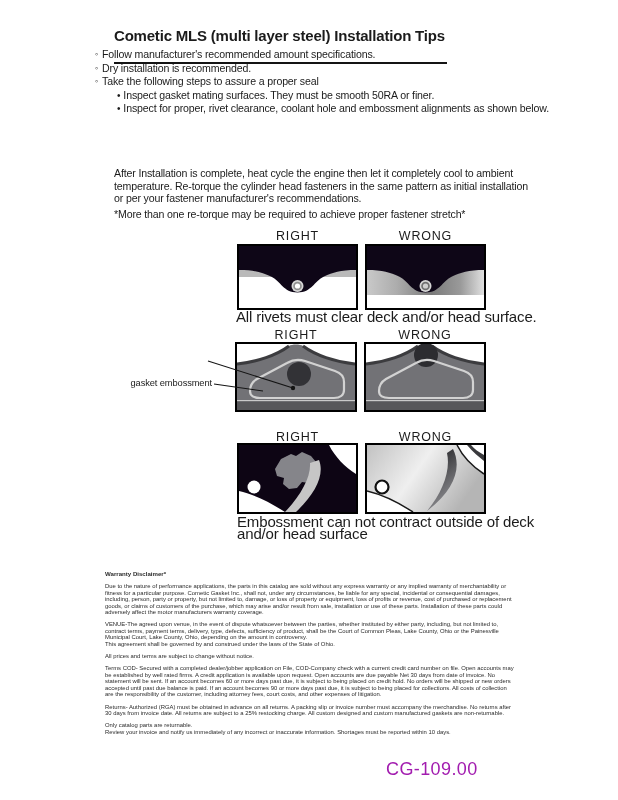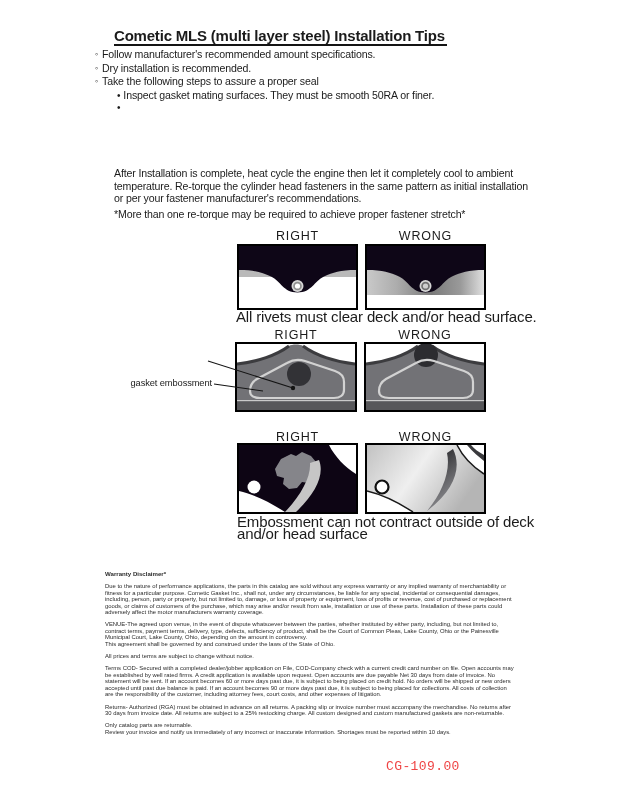--- a/index.html
+++ b/index.html
@@ -5,21 +5,21 @@
   html,body { margin:0; padding:0; background:#ffffff; }
   .page {
     position:relative; width:618px; height:800px; background:#ffffff;
     font-family:"Liberation Sans", sans-serif; color:#1b1b1b; overflow:hidden;
   }
   .abs { position:absolute; }
   .pre { white-space:pre-line; }
 
   .title {
     left:114px; top:27px; font-size:15px; font-weight:bold; letter-spacing:-0.2px;
-    border-bottom:2px solid #141414; padding-bottom:0; padding-right:2px;
+    border-bottom:2px solid #141414; padding-bottom:18px; padding-right:2px;
   }
 
   .bullets { left:95px; top:48px; font-size:10.6px; letter-spacing:-0.15px; }
   .brow { height:13.6px; white-space:nowrap; display:flex; align-items:baseline; }
   .brow.l2 { margin-left:22px; }
   .marker1 { font-size:9px; margin-right:4px; position:relative; top:-1px; }
   .marker2 { font-size:10px; margin-right:3px; }
 
   .diesel-heading { left:114px; top:119px; font-size:12.6px; font-weight:bold; letter-spacing:-0.1px; }
   .para { left:114px; width:462px; font-size:10.6px; line-height:12.6px; letter-spacing:-0.15px; }
@@ -31,21 +31,21 @@
   .panel { border:2px solid #000; background:#fff; box-sizing:border-box; }
   .panel svg { display:block; }
   .caption { font-size:15px; letter-spacing:-0.15px; line-height:12px; }
 
   .side-label { font-size:9.3px; line-height:10px; text-align:right; letter-spacing:-0.1px; }
 
   .legal { left:105px; top:571px; width:420px; font-size:5.9px; line-height:6.4px; color:#2b2b2b; letter-spacing:0; }
   .legal .lh { font-weight:bold; font-size:6.1px; margin:0 0 6px 0; }
   .legal p { margin:0 0 6px 0; }
 
-  .page-number { left:386px; top:759px; font-size:13px; letter-spacing:0.4px; color:#ef4444;font-family:Liberation Mono, monospace; }
+  .page-number { left:386px; top:759px; font-size:18px; letter-spacing:0.4px; color:#a21caf; }
 </style>
 </head>
 <body>
 
 <div class="page">
 
   <div class="abs title">Cometic MLS (multi layer steel) Installation Tips</div>
 
   <div class="abs bullets">
     <div class="brow">
@@ -59,20 +59,21 @@
     <div class="brow">
       <span class="marker1">◦</span>
       <span>Take the following steps to assure a proper seal</span>
     </div>
     <div class="brow l2">
       <span class="marker2">•</span>
       <span>Inspect gasket mating surfaces.  They must be smooth 50RA or finer.</span>
     </div>
     <div class="brow l2">
       <span class="marker2">•</span>
+      <span>Inspect for proper, rivet clearance, coolant hole and embossment alignments as shown below.</span>
     </div>
   </div>
 
   <div class="abs para p2 pre">After Installation is complete, heat cycle the engine then let it completely cool to ambient
 temperature. Re-torque the cylinder head fasteners in the same pattern as initial installation
 or per your fastener manufacturer's recommendations.</div>
   <div class="abs para note">*More than one re-torque may be required to achieve proper fastener stretch*</div>
 
   <div class="abs dlabel" style="left:237px; top:229px;">RIGHT</div>
   <div class="abs dlabel" style="left:365px; top:229px;">WRONG</div>

